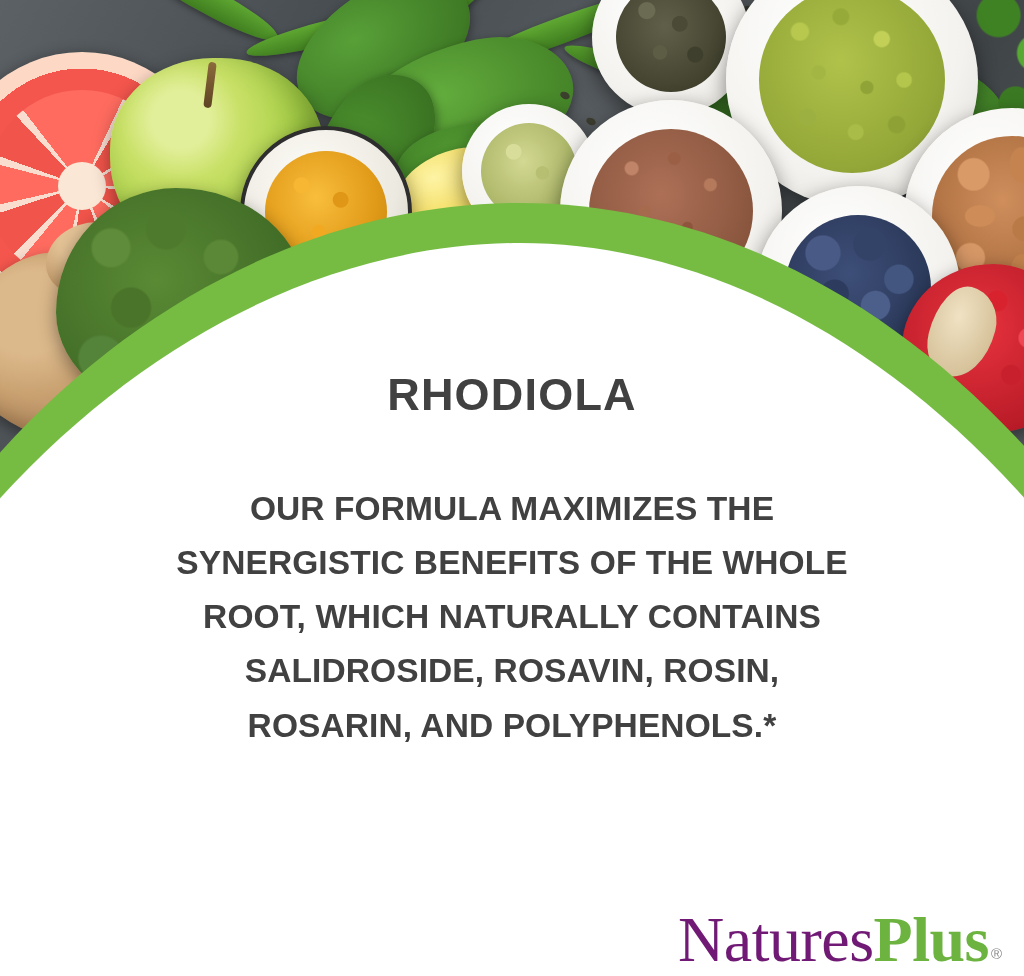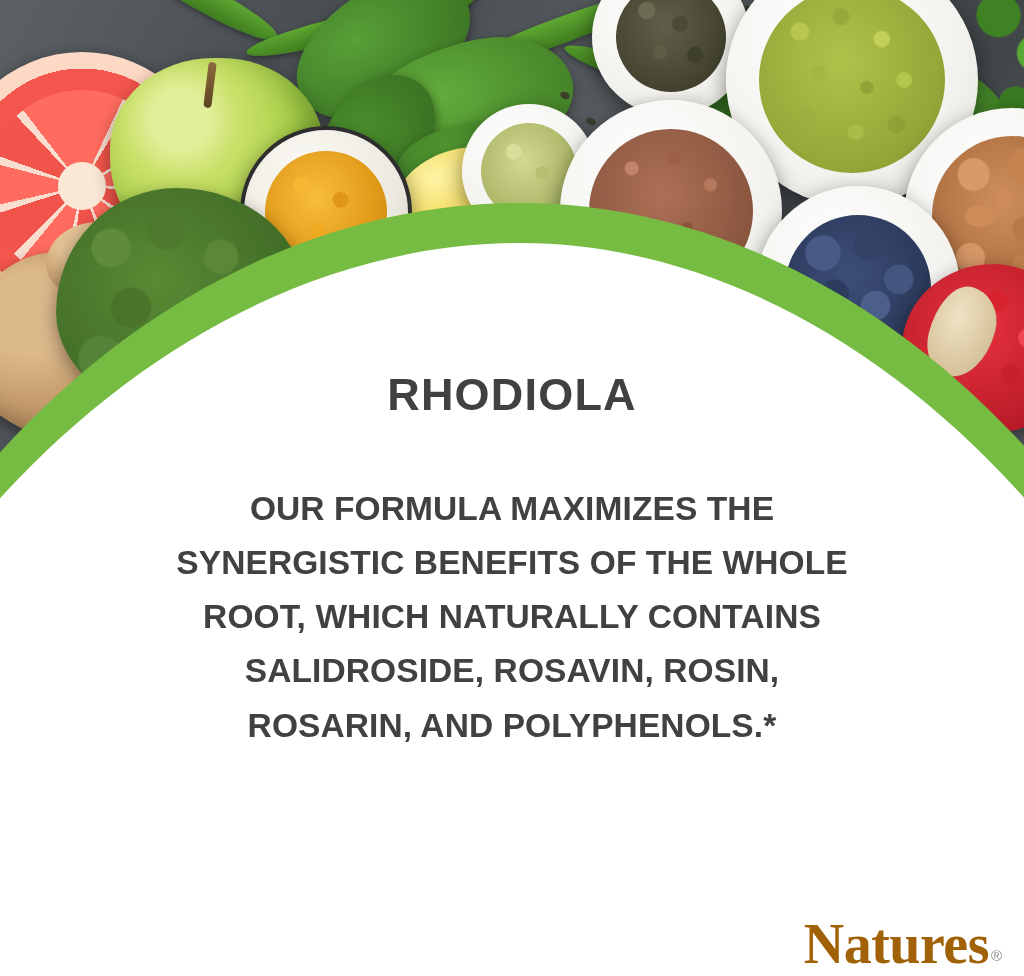--- a/index.html
+++ b/index.html
@@ -325,23 +325,23 @@
   #logo {
     position: absolute;
     right: 22px;
     bottom: 4px;
     display: flex;
     align-items: baseline;
     font-family: "Liberation Serif", serif;
     line-height: 1;
   }
   #logo .mark-natures {
-    font-size: 56px;
-    font-weight: bold;
-    color: #a16207;
+    font-size: 64px;
+    font-weight: normal;
+    color: #701a75;
     letter-spacing: -0.5px;
   }
   #logo .mark-plus {
     font-size: 64px;
     font-weight: bold;
     color: #6cb33f;
     letter-spacing: -0.5px;
   }
   #logo .mark-reg {
     font-size: 15px;
@@ -430,16 +430,17 @@
     <h1 id="title">RHODIOLA</h1>
     <p id="body-copy">OUR FORMULA MAXIMIZES THE
 SYNERGISTIC BENEFITS OF THE WHOLE
 ROOT, WHICH NATURALLY CONTAINS
 SALIDROSIDE, ROSAVIN, ROSIN,
 ROSARIN, AND POLYPHENOLS.*</p>
   </div>
 
   <div id="logo">
     <span class="mark-natures">Natures</span>
+      <span class="mark-plus">Plus</span>
       <span class="mark-reg">®</span>
   </div>
 
 </div>
 
 </body></html>

